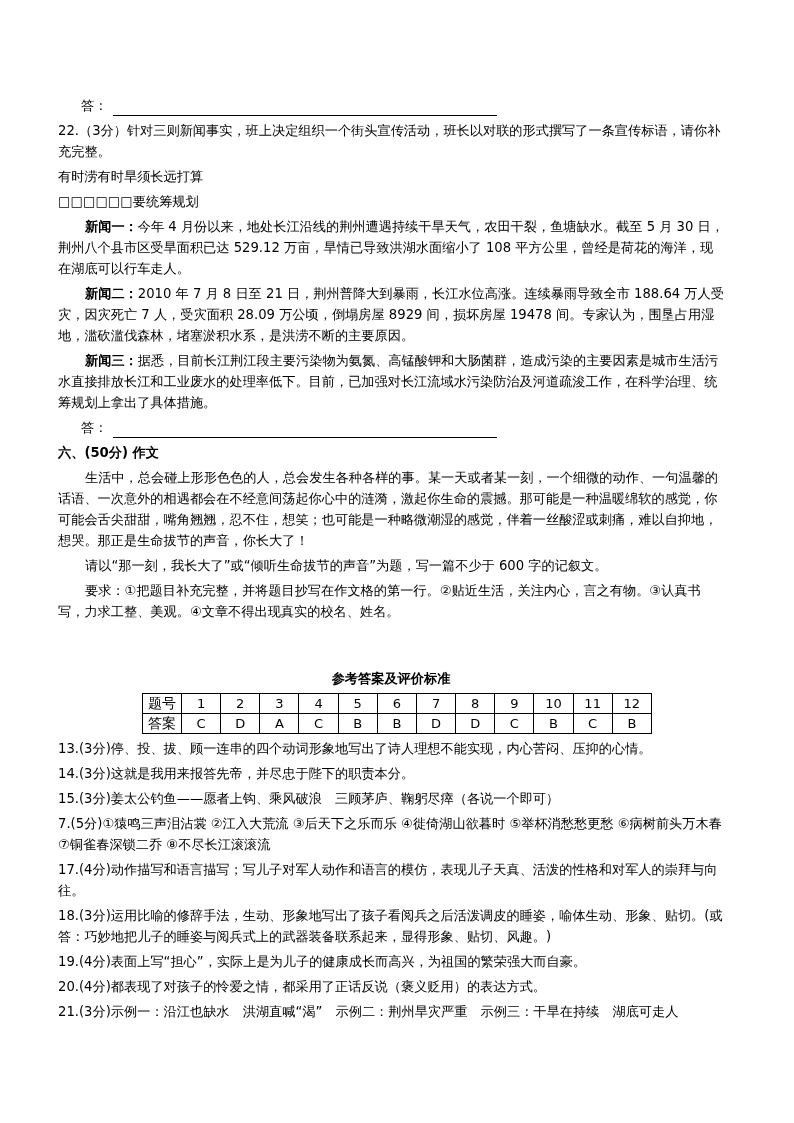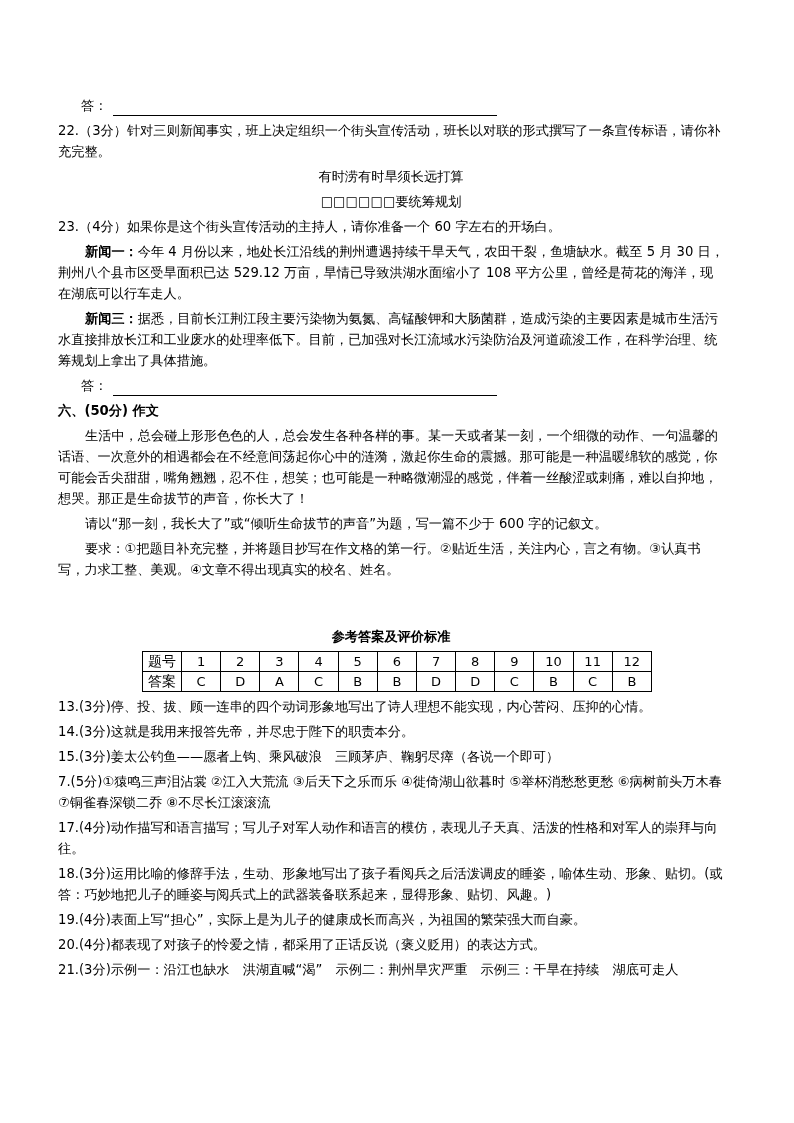--- a/index.html
+++ b/index.html
@@ -7,21 +7,21 @@
     width: 794px; height: 1123px; position: relative; overflow: hidden;
     font-family: "DejaVu Sans", "Liberation Sans", sans-serif;
     font-size: 13.2px; color: #000; line-height: 21px;
   }
   .page { position: absolute; left: 54px; top: 95px; width: 674px; }
   p { margin: 4px; }
   .indent { text-indent: 27px; }
   .ans-line { display: flex; align-items: flex-end; padding-left: 27px; height: 21px; }
   .ans-label { white-space: nowrap; }
   .ans-rule { border-bottom: 1px solid #000; height: 15px; margin-left: 6px; }
-  .center { text-align: center; }
+  .center { }
   .bold { font-weight: bold; }
   .section-head { font-weight: bold; }
   .gap { height: 42px; }
   .ref-title { text-align: center; font-weight: bold; margin-top: 0; }
   table.answers {
     border-collapse: collapse; margin-left: 88px; width: 510px; table-layout: fixed;
   }
   table.answers td {
     border: 1px solid #000; text-align: center; height: 19px; padding: 0;
     line-height: 19px; font-size: 13px; margin-left: 28px;
@@ -35,22 +35,22 @@
 
   <div class="ans-line">
     <span class="ans-label">答：</span>
     <span class="ans-rule" style="width:384px"></span>
   </div>
 
   <p>22.（3分）针对三则新闻事实，班上决定组织一个街头宣传活动，班长以对联的形式撰写了一条宣传标语，请你补充完整。</p>
   <p class="center">有时涝有时旱须长远打算</p>
   <p class="center">□□□□□□要统筹规划</p>
 
-  <p>23.（4分）如果你是这个街头宣传活动的主持人，请你准备一个 60 字左右的开场白。</p>
   <p class="indent"><span class="bold">新闻一：</span><span>今年 4 月份以来，地处长江沿线的荆州遭遇持续干旱天气，农田干裂，鱼塘缺水。截至 5 月 30 日，荆州八个县市区受旱面积已达 529.12 万亩，旱情已导致洪湖水面缩小了 108 平方公里，曾经是荷花的海洋，现在湖底可以行车走人。</span></p>
+  <p class="indent"><span class="bold">新闻二：</span><span>2010 年 7 月 8 日至 21 日，荆州普降大到暴雨，长江水位高涨。连续暴雨导致全市 188.64 万人受灾，因灾死亡 7 人，受灾面积 28.09 万公顷，倒塌房屋 8929 间，损坏房屋 19478 间。专家认为，围垦占用湿地，滥砍滥伐森林，堵塞淤积水系，是洪涝不断的主要原因。</span></p>
   <p class="indent"><span class="bold">新闻三：</span><span>据悉，目前长江荆江段主要污染物为氨氮、高锰酸钾和大肠菌群，造成污染的主要因素是城市生活污水直接排放长江和工业废水的处理率低下。目前，已加强对长江流域水污染防治及河道疏浚工作，在科学治理、统筹规划上拿出了具体措施。</span></p>
 
   <div class="ans-line">
     <span class="ans-label">答：</span>
     <span class="ans-rule" style="width:384px"></span>
   </div>
 
   <p class="section-head">六、(50分) 作文</p>
   <p class="indent">生活中，总会碰上形形色色的人，总会发生各种各样的事。某一天或者某一刻，一个细微的动作、一句温馨的话语、一次意外的相遇都会在不经意间荡起你心中的涟漪，激起你生命的震撼。那可能是一种温暖绵软的感觉，你可能会舌尖甜甜，嘴角翘翘，忍不住，想笑；也可能是一种略微潮湿的感觉，伴着一丝酸涩或刺痛，难以自抑地，想哭。那正是生命拔节的声音，你长大了！</p>
   <p class="indent">请以“那一刻，我长大了”或“倾听生命拔节的声音”为题，写一篇不少于 600 字的记叙文。</p>

